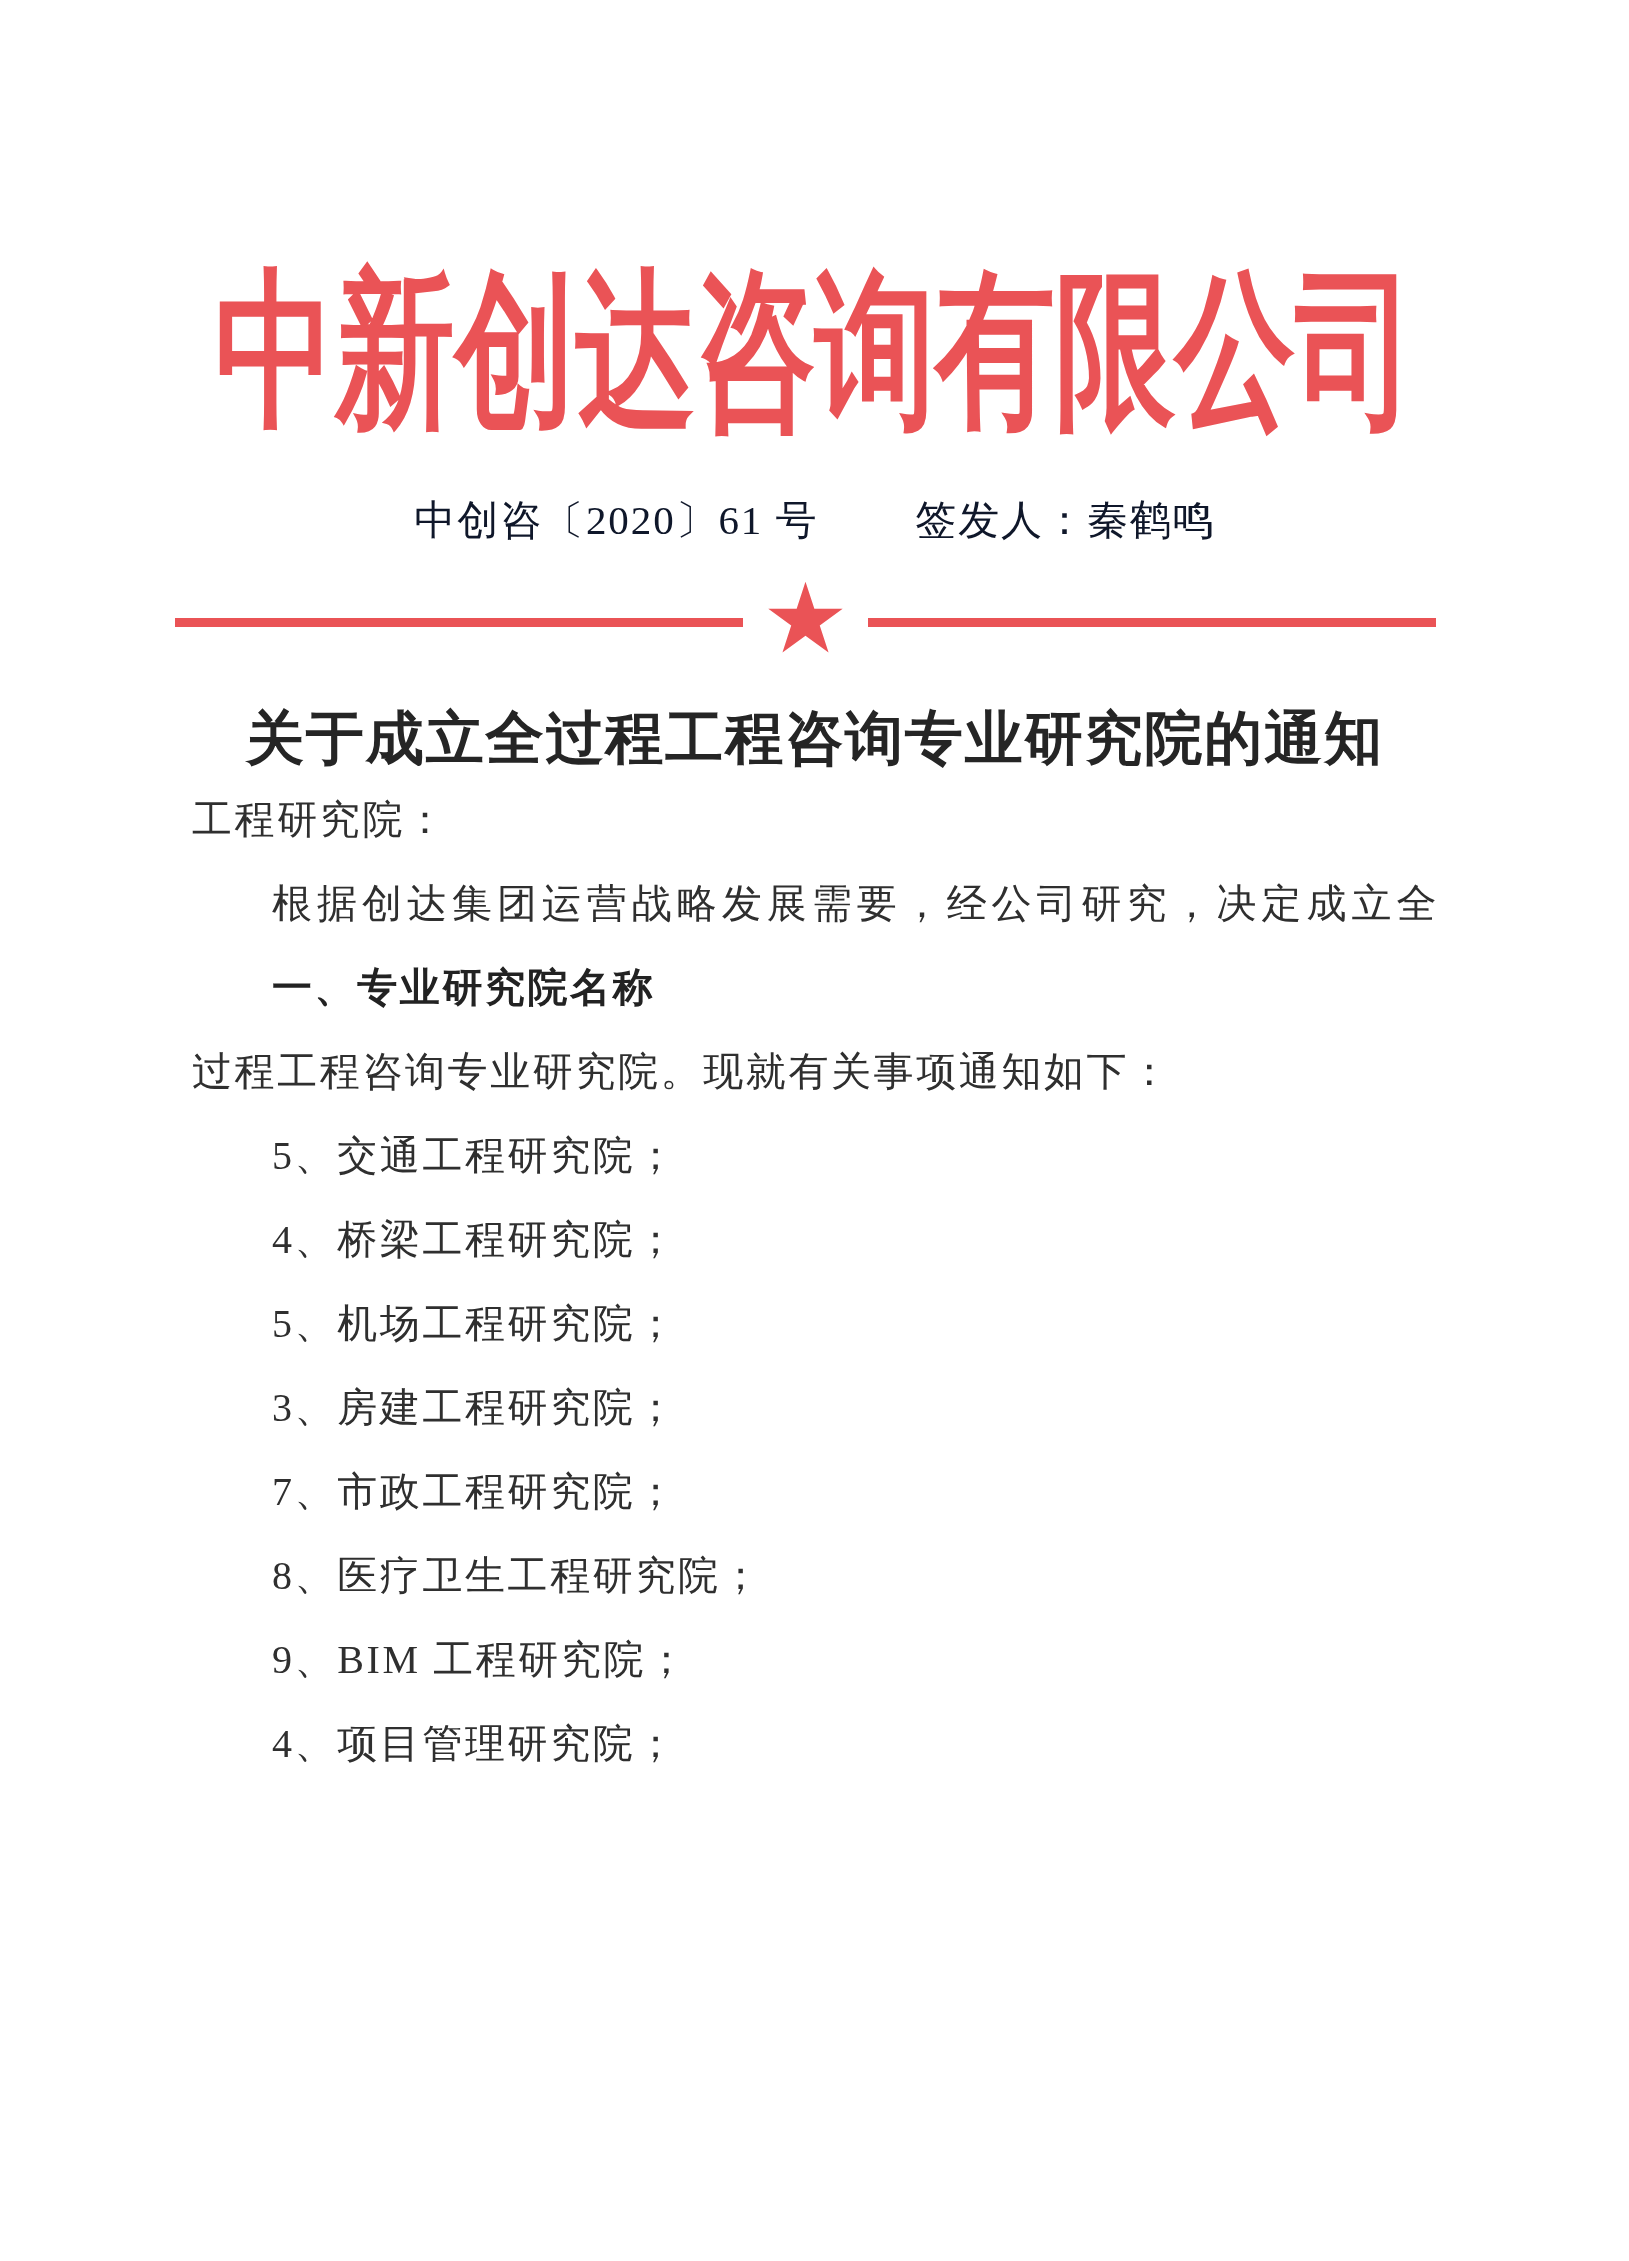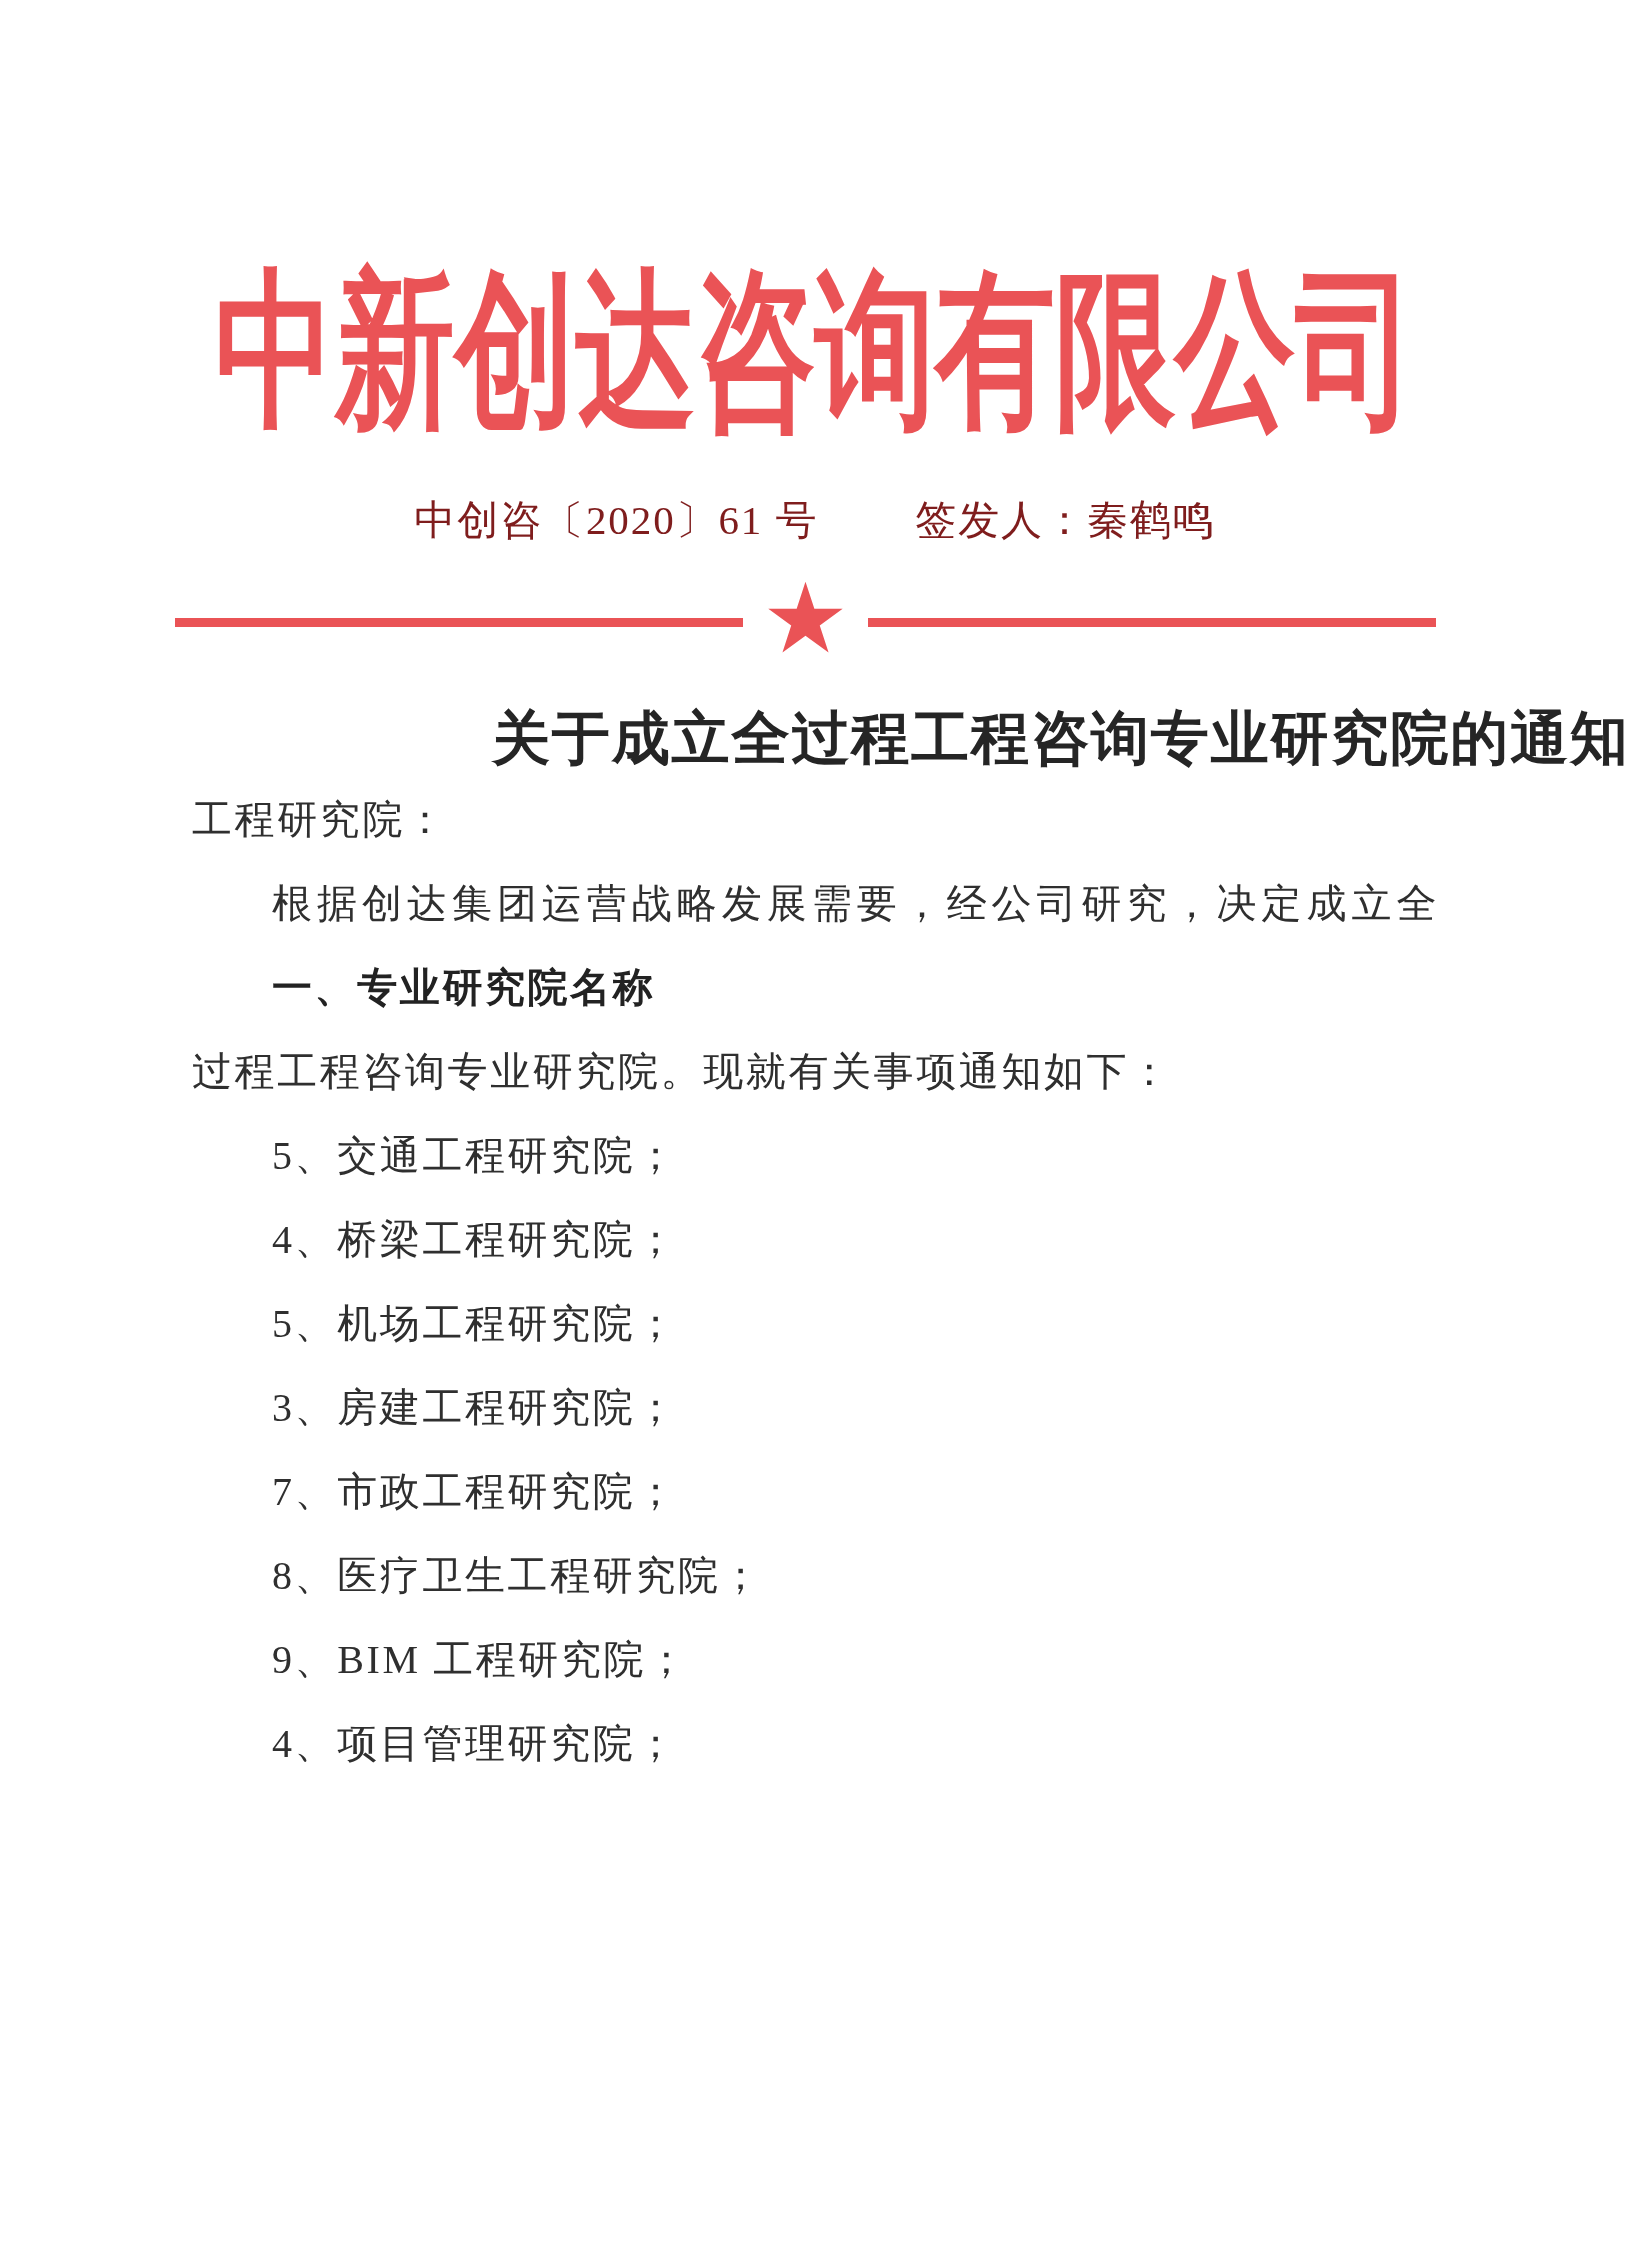--- a/index.html
+++ b/index.html
@@ -22,36 +22,36 @@
     font-size:120px;font-weight:bold;
     color:var(--accent);
     letter-spacing:0px;
     transform:scaleY(1.42);
     transform-origin:center top;
   }
   .docline{
     position:absolute;top:493px;left:0;width:100%;
     display:flex;justify-content:center;align-items:center;
     gap:97px;
-    font-size:41px;letter-spacing:1.9px;color:#7f1d1d;
+    font-size:41px;letter-spacing:1.9px;color:#0f172a;
     white-space:nowrap;
   }
   .rule{
     position:absolute;top:567px;left:175px;width:1261px;height:110px;
     display:flex;align-items:center;
   }
   .rule .seg{flex:1;height:9px;background:var(--accent);}
   .rule .star{
     font-size:97px;line-height:1;color:var(--accent);
     margin:0 19.3px;
     transform:translateY(-2.6px);
   }
   .notice-title{
     position:absolute;top:700px;left:0;width:100%;
-    text-align:right;white-space:nowrap;
+    text-align:center;white-space:nowrap;
     font-size:58px;font-weight:bold;letter-spacing:1.9px;color:#252525;
   }
   .body{
     position:absolute;top:778px;left:192px;width:1247px;
     font-size:40px;letter-spacing:2.6px;line-height:84px;
     color:var(--ink);
   }
   .line{min-height:84px;}
   .indent{text-indent:80px;}
   .para-first{

